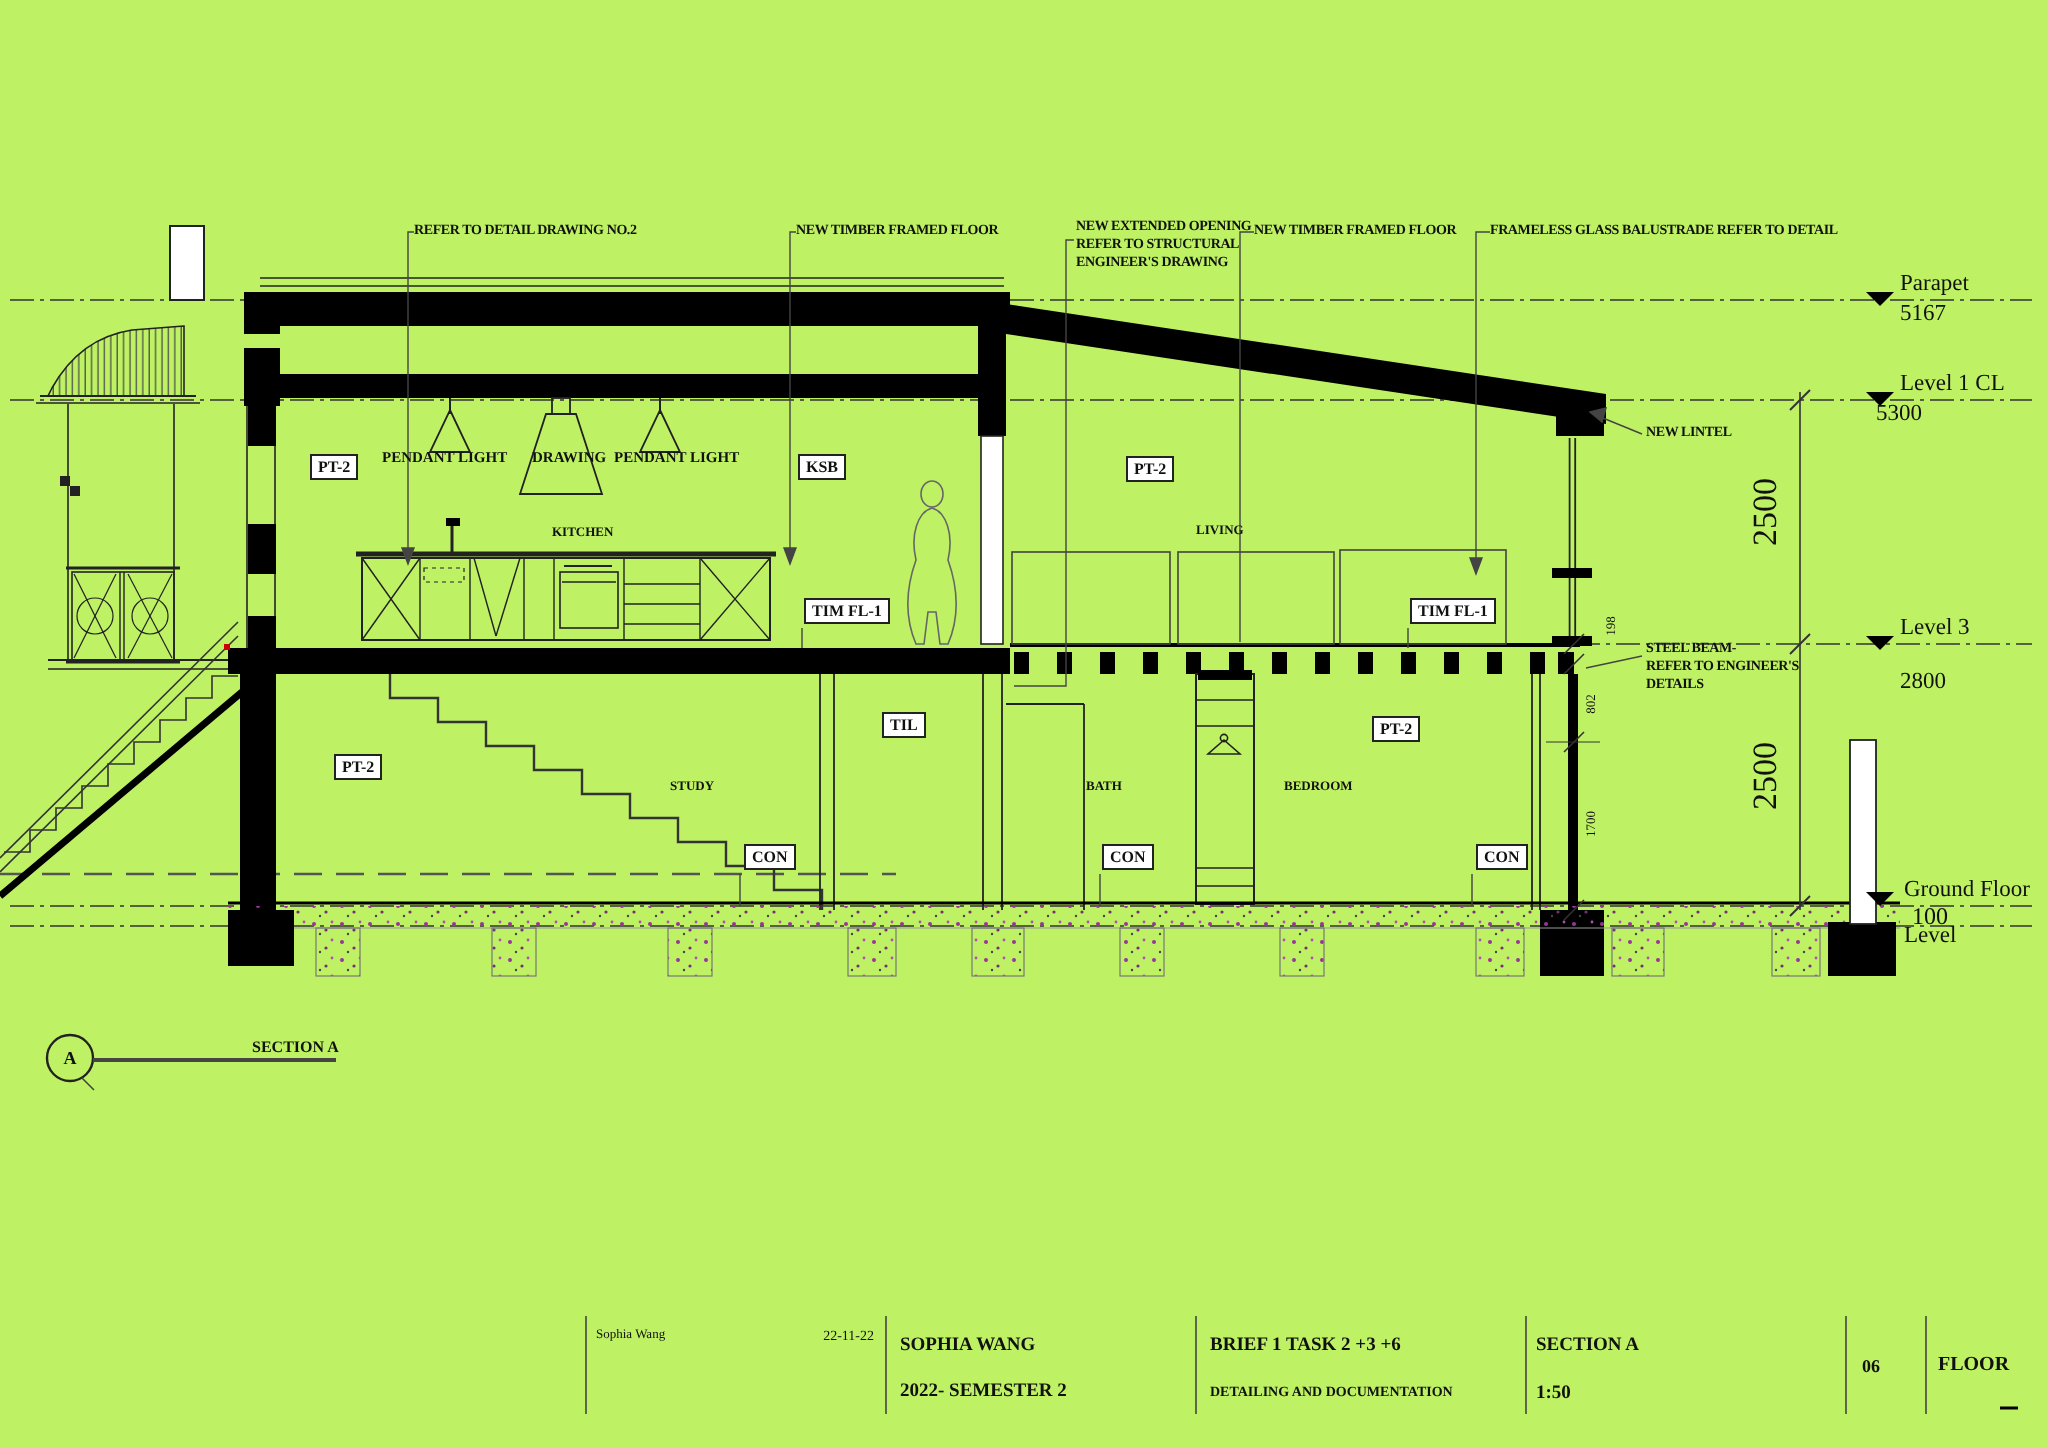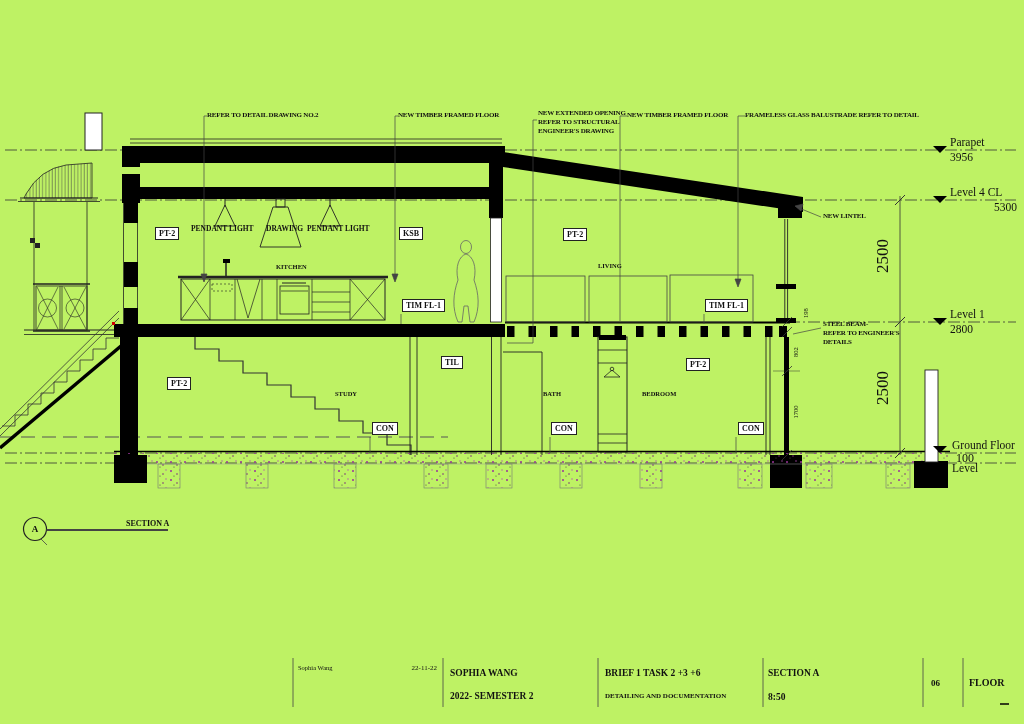--- a/index.html
+++ b/index.html
@@ -288,25 +288,25 @@
 REFER TO STRUCTURAL
 ENGINEER'S DRAWING</div>
 <div class="t ann" style="left:627px;top:111px">NEW TIMBER FRAMED FLOOR</div>
 <div class="t ann" style="left:745px;top:111px">FRAMELESS GLASS BALUSTRADE REFER TO DETAIL</div>
 <div class="t ann" style="left:823px;top:212px">NEW LINTEL</div>
 <div class="t ann pre" style="left:823px;top:320px">STEEL BEAM-
 REFER TO ENGINEER'S
 DETAILS</div>
 
 <div class="t lvl" style="left:950px;top:136px">Parapet</div>
-<div class="t lvl" style="left:950px;top:151px">3956</div>
-<div class="t lvl" style="left:950px;top:186px">Level 4 CL</div>
-<div class="t lvl" style="left:994px;top:201px">5300</div>
-<div class="t lvl" style="left:950px;top:308px">Level 1</div>
-<div class="t lvl" style="left:950px;top:323px">2800</div>
+<div class="t lvl" style="left:950px;top:151px">5167</div>
+<div class="t lvl" style="left:950px;top:186px">Level 1 CL</div>
+<div class="t lvl" style="left:938px;top:201px">5300</div>
+<div class="t lvl" style="left:950px;top:308px">Level 3</div>
+<div class="t lvl" style="left:950px;top:335px">2800</div>
 <div class="t lvl" style="left:952px;top:439px">Ground Floor</div>
 <div class="t" style="left:956px;top:452px;font-size:12px">100</div>
 <div class="t lvl" style="left:952px;top:462px">Level</div>
 
 <div class="t dimbig" style="left:883px;top:256px">2500</div>
 <div class="t dimbig" style="left:883px;top:388px">2500</div>
 <div class="t dimsm" style="left:806px;top:313px">198</div>
 <div class="t dimsm" style="left:796px;top:352px">802</div>
 <div class="t dimsm" style="left:796px;top:412px">1700</div>
 
@@ -335,17 +335,17 @@
 <div class="t secA" style="left:35px;top:529px">A</div>
 <div class="t seclbl" style="left:126px;top:519px">SECTION A</div>
 
 <div class="t sig" style="left:298px;top:664px">Sophia Wang</div>
 <div class="t date" style="left:395px;top:664px;width:42px;text-align:right">22-11-22</div>
 <div class="t tb1" style="left:450px;top:668px">SOPHIA WANG</div>
 <div class="t tb1" style="left:450px;top:691px">2022- SEMESTER 2</div>
 <div class="t tb1" style="left:605px;top:668px">BRIEF 1 TASK 2 +3 +6</div>
 <div class="t tb2" style="left:605px;top:692px">DETAILING AND DOCUMENTATION</div>
 <div class="t tb1" style="left:768px;top:668px">SECTION A</div>
-<div class="t tb1" style="left:768px;top:692px">8:50</div>
+<div class="t tb1" style="left:768px;top:692px">1:50</div>
 <div class="t" style="left:931px;top:678px;font-size:9px;font-weight:700">06</div>
 <div class="t" style="left:969px;top:677px;font-size:10px;font-weight:700">FLOOR</div>
 
 </div>
 
 </body></html>

